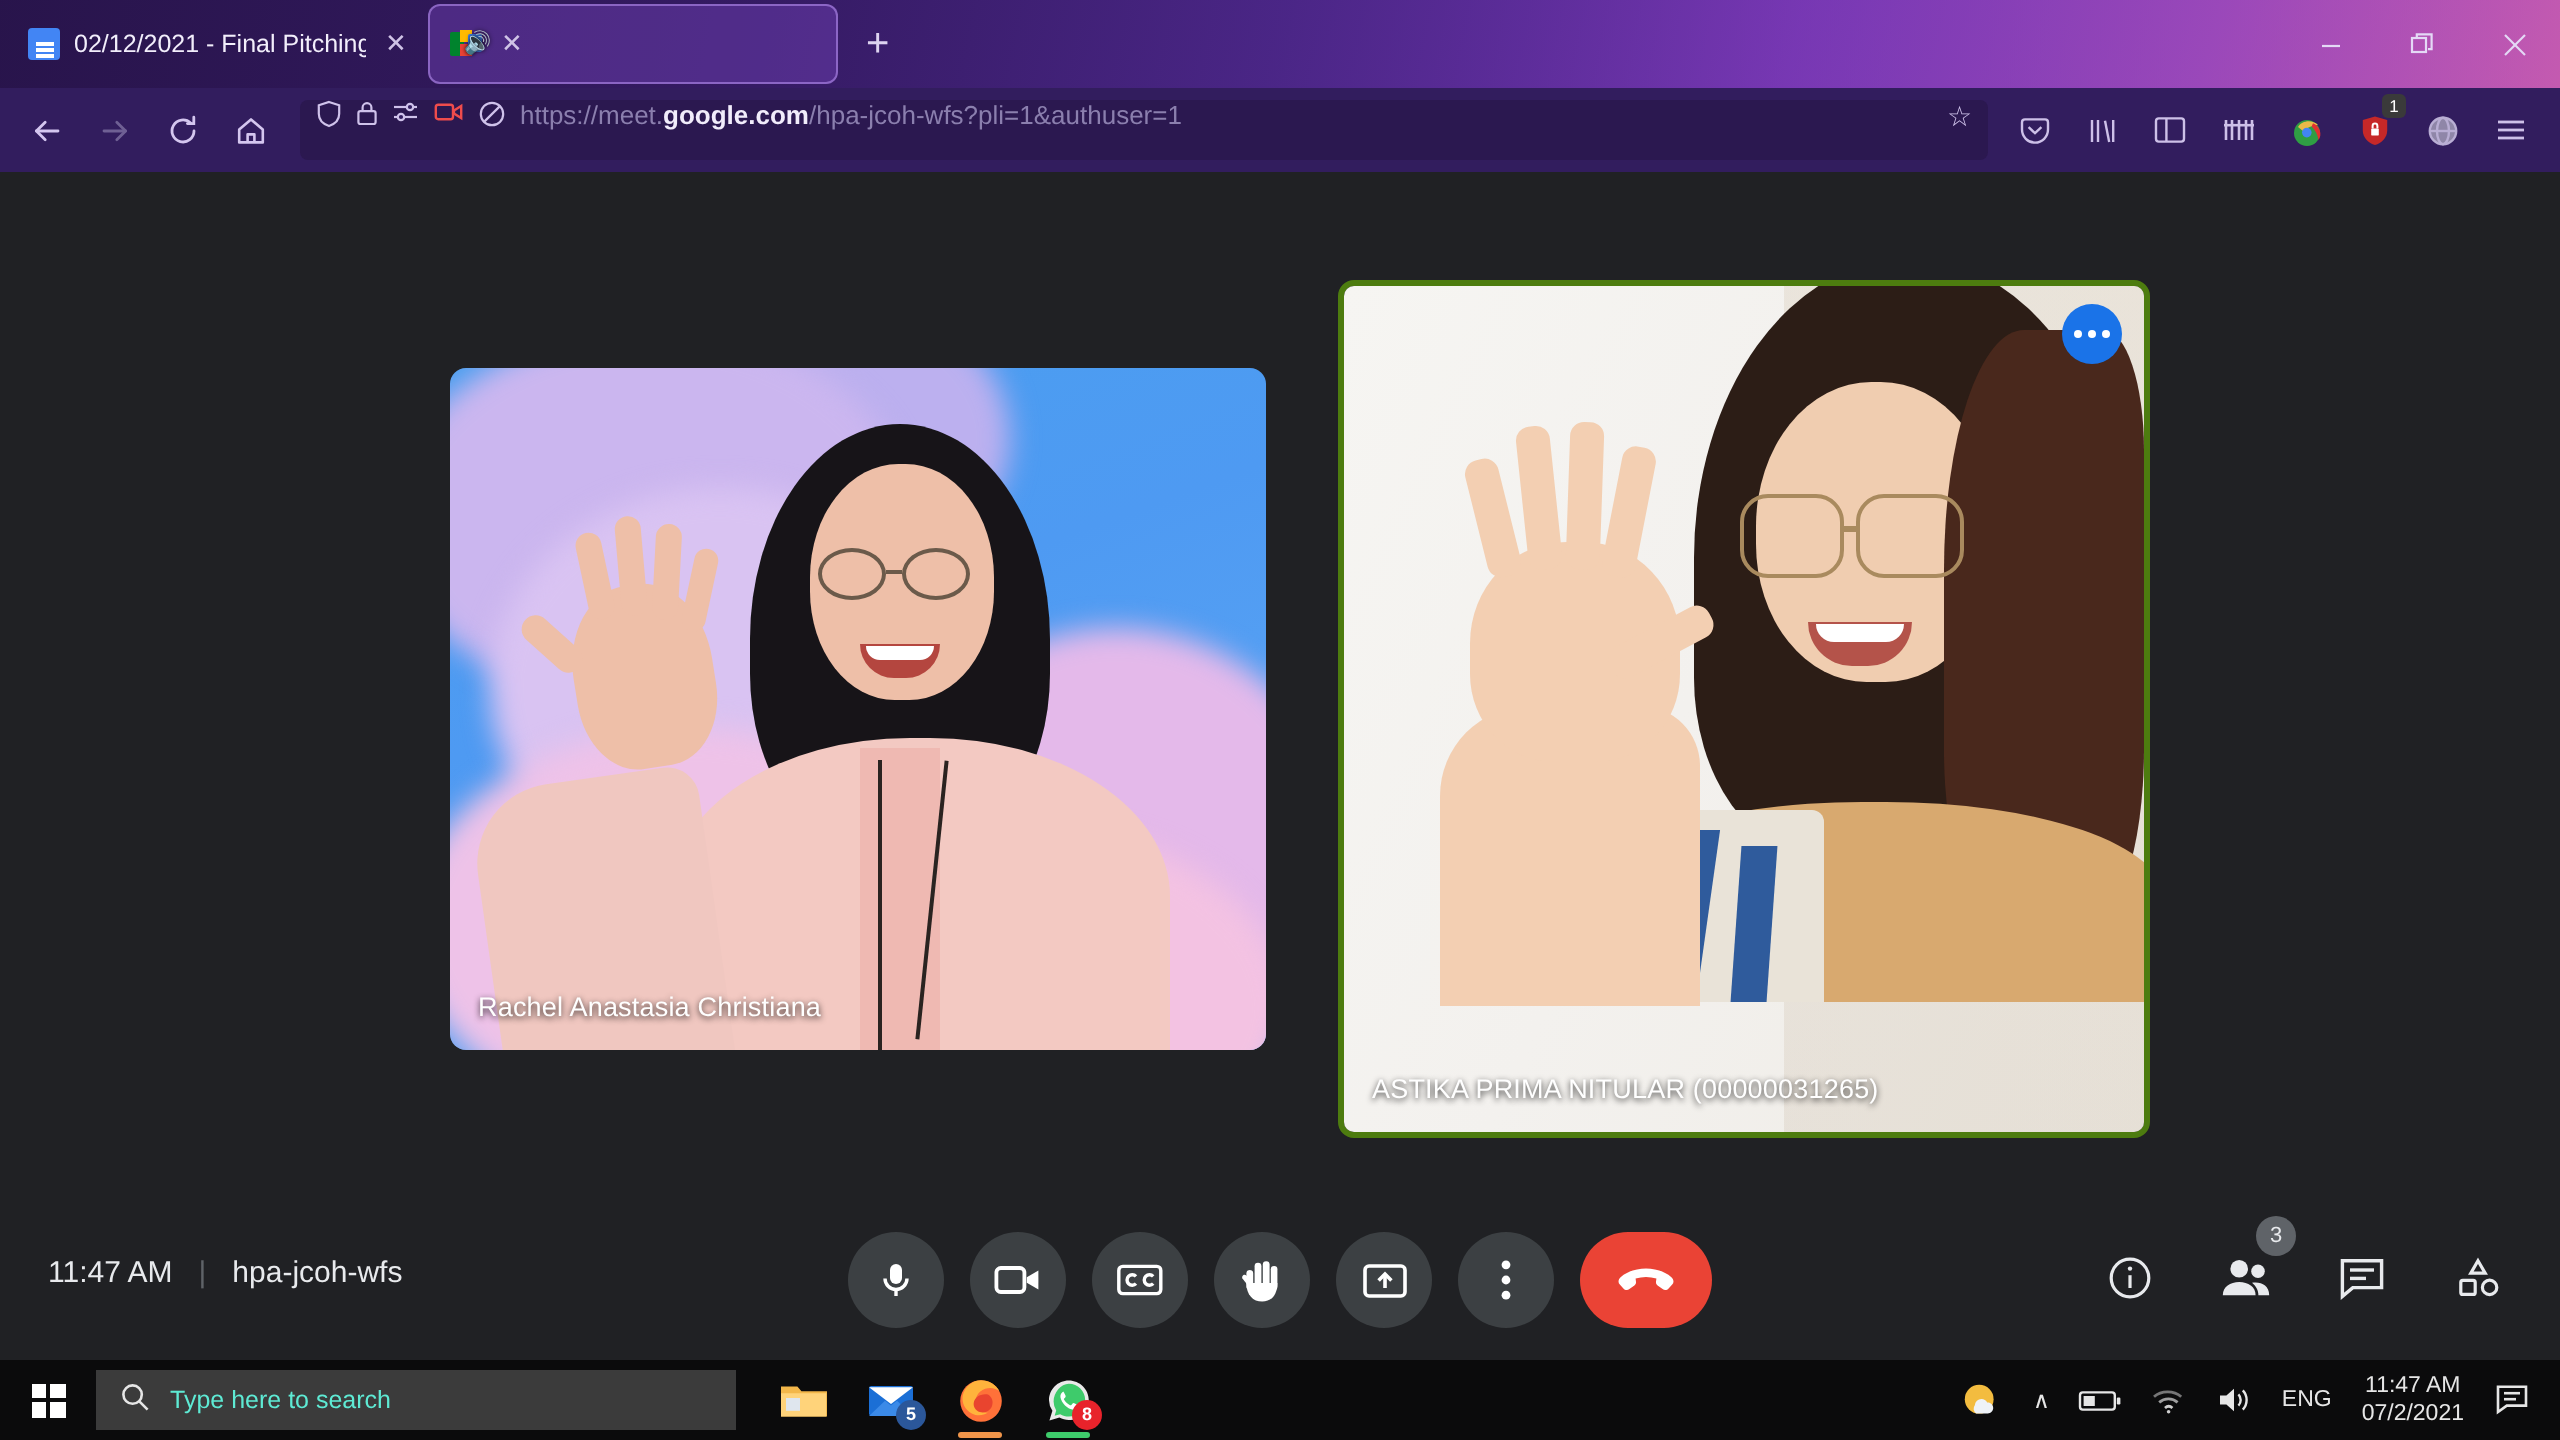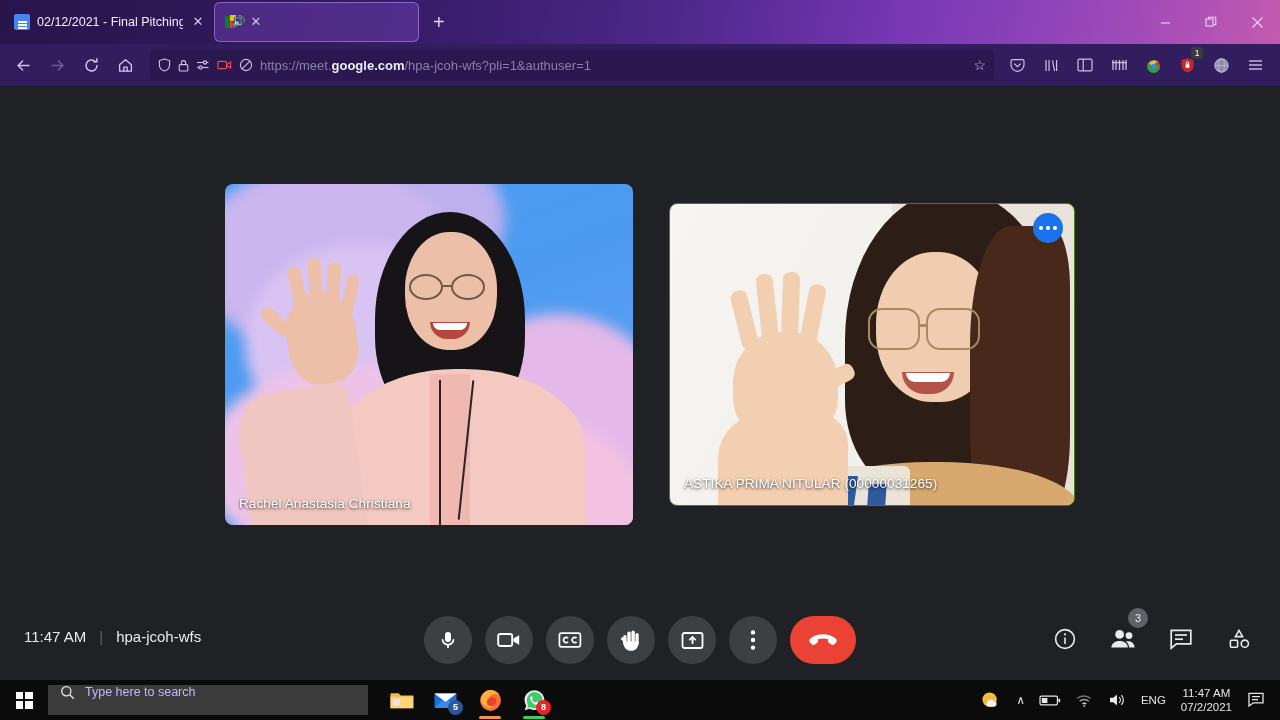--- a/index.html
+++ b/index.html
@@ -69,21 +69,21 @@
 
   .ff-navbar {
     position: absolute; top: 44px; left: 0; width: 1280px; height: 42px;
     background: #321d5e; display: flex; align-items: center; padding: 0 6px;
   }
   .navicon { width: 34px; height: 30px; display: flex; align-items: center; justify-content: center;
              color: #d4c6ef; }
   .navicon.dim { color: #6f6094; }
   .urlbar {
     flex: 1; height: 30px; margin: 0 8px; background: #2b1850; border-radius: 4px;
-    display: flex; align-items: center; padding: 0 8px; gap: 7px;
+    display: flex; align-items: flex-start; padding: 0 8px; gap: 7px;
   }
   .urlbar .u-icon { color: #cfc2ea; display: flex; align-items: center; }
   .url-text { flex: 1; font-size: 13px; color: #b9acd4; white-space: nowrap; overflow: hidden; }
   .url-text b { color: #f1ecfb; font-weight: 700; }
   .url-text .scheme { color: #8b7fae; }
   .star { color: #cfc2ea; font-size: 14px; }
   .tool-icons { display: flex; align-items: center; gap: 4px; padding-right: 4px; }
   .toolicon { width: 30px; height: 30px; display:flex; align-items:center; justify-content:center;
               color:#cdc0e8; position: relative; }
   .ext-badge {
@@ -91,21 +91,21 @@
     border-radius:3px; min-width:12px; height:12px; line-height:12px; text-align:center; padding:0 2px;
   }
 
   
   .meet {
     position: absolute; top: 86px; left: 0; width: 1280px; height: 594px; background: #202124;
   }
   .tiles { position:absolute; top:96px; left:0; width:1280px; height:345px; display:flex;
            justify-content:center; align-items:center; gap:16px; }
   .tile { position: relative; width: 408px; height: 341px; border-radius: 8px; overflow: hidden; margin-left: 20px; }
-  .tile.active { border: 1px solid #4d7c0f; width: 406px; height: 303px; }
+  .tile.active { border: 3px solid #4d7c0f; width: 406px; height: 429px; }
   .tile .name {
     position: absolute; left: 14px; bottom: 14px; color: #fff; font-size: 13.5px;
     text-shadow: 0 1px 3px rgba(0,0,0,.85); z-index: 4; letter-spacing: .1px;
   }
   .tile-more {
     position: absolute; top: 9px; right: 11px; width: 30px; height: 30px; border-radius: 50%;
     background: #1a73e8; display: flex; align-items: center; justify-content: center; z-index: 5;
   }
   .tile-more i { width:4px; height:4px; border-radius:50%; background:#fff; box-shadow:7px 0 0 #fff, -7px 0 0 #fff; }
 
@@ -151,21 +151,21 @@
   .rightctl { position:absolute; right:24px; top:22px; display:flex; align-items:center; gap:24px; }
   .ribtn { position:relative; width:34px; height:34px; display:flex; align-items:center; justify-content:center; color:#e8eaed; }
   .cnt-badge { position:absolute; top:-14px; right:-8px; min-width:20px; height:20px; line-height:20px;
     border-radius:50%; background:#5f6368; color:#e8eaed; font-size:11px; text-align:center; }
 
   
   .taskbar { position:absolute; left:0; bottom:0; width:1280px; height:40px; background:#0b0b0c; display:flex; align-items:center; }
   .startbtn { width:48px; height:40px; display:flex; align-items:center; justify-content:center; }
   .winlogo { width:17px; height:17px; display:grid; grid-template-columns:1fr 1fr; grid-template-rows:1fr 1fr; gap:2px; }
   .winlogo span { background:#ffffff; display:block; }
-  .tb-search { width:320px; height:30px; background:#3b3b3b; display:flex; align-items:flex-start; gap:10px; padding:0 12px; color:#c4b5fd; font-size:12.5px; }
+  .tb-search { width:320px; height:30px; background:#3b3b3b; display:flex; align-items:center; gap:10px; padding:0 12px; color:#5eead4; font-size:12.5px; }
   .tb-apps { display:flex; align-items:center; gap:4px; margin-left:14px; }
   .tb-app { width:40px; height:40px; display:flex; align-items:center; justify-content:center; position:relative; }
   .tb-app.running::after { content:""; position:absolute; bottom:1px; left:9px; width:22px; height:3px; border-radius:2px; background:#76b9ed; }
   .tb-app.running.ff::after { background:#f0954a; }
   .tb-app.running.wa::after { background:#3ecb6b; }
   .tb-badge { position:absolute; right:3px; bottom:5px; min-width:15px; height:15px; line-height:15px; border-radius:50%;
     color:#fff; font-size:9px; text-align:center; font-weight:bold; }
   .tray { margin-left:auto; display:flex; align-items:center; gap:0; padding-right:6px; color:#e6e6e6; font-size:11.5px; }
   .tray-item { padding:0 7px; height:40px; display:flex; align-items:center; justify-content:center; }
   .clock { display:flex; flex-direction:column; align-items:center; justify-content:center; line-height:14px; padding:0 8px; }

